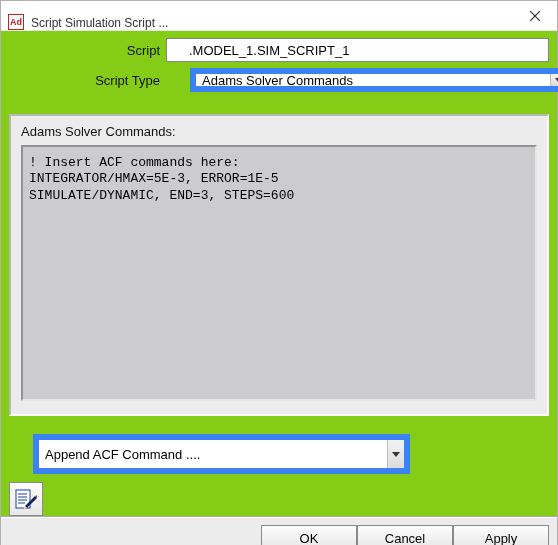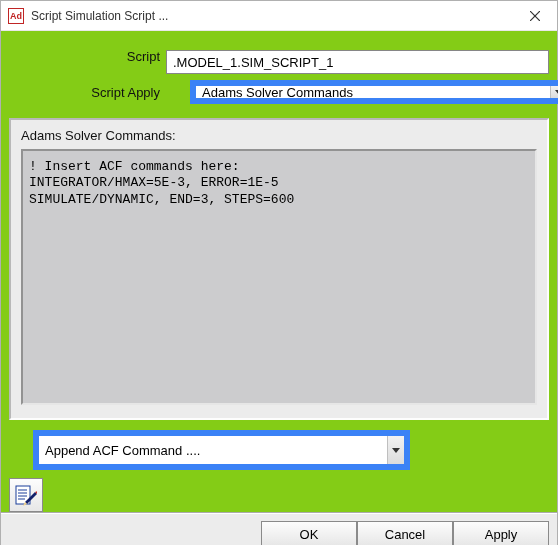--- a/index.html
+++ b/index.html
@@ -17,21 +17,21 @@
     width: 558px;
     height: 545px;
     border: 1px solid #b0b0b0;
     display: flex;
     flex-direction: column;
     background: #fff;
   }
   .titlebar {
     height: 30px;
     display: flex;
-    align-items: center;
+    align-items: flex-end;
     border-bottom: 1px solid #e8e8e8;
     background: #fff;
   }
   .app-icon {
     width: 16px;
     height: 16px;
     border: 1px solid #c02525;
     margin: 0 7px;
     display: flex;
     align-items: center;
@@ -74,25 +74,24 @@
     text-align: right;
     padding-right: 6px;
     color: #111;
     font-size: 13px;
   }
   .text-input {
     flex: 1;
     height: 24px;
     border: 1px solid #868686;
     background: #fff;
-    padding: 2px 6px;
+    padding: 2px 22px;
     font-size: 13px;
     font-family: inherit;
     color: #000;
-    margin-top: 12px;
   }
   .select-wrap {
     flex: 1;
     position: relative;
     height: 24px;
   }
   .select-wrap-sm {
     width: 377px;
     position: relative;
     height: 40px;
@@ -114,21 +113,21 @@
     width: 17px;
     height: 100%;
     border-left: 1px solid #bfbfbf;
     display: flex;
     align-items: center;
     justify-content: center;
     background: linear-gradient(#f2f2f2,#dcdcdc);
     margin-right: -6px;
   }
   .group {
-    margin: 4px 8px;
+    margin: 12px 8px;
     border: 2px solid #fdfdfd;
     border-top-color: #b8b8b8;
     border-left-color: #b8b8b8;
     padding: 8px 10px 10px 10px;
     background: #ececec;
   }
   .group-label {
     color: #111;
     font-size: 13px;
     margin-bottom: 6px;
@@ -197,21 +196,21 @@
   </div>
 
   <div class="client">
 
     <div class="form-rows">
       <div class="form-row">
         <div class="form-label">Script</div>
         <input class="text-input" type="text" value=".MODEL_1.SIM_SCRIPT_1" style="">
       </div>
       <div class="form-row">
-        <div class="form-label">Script Apply</div>
+        <div class="form-label">Script Type</div>
         <div class="select-wrap">
           <div class="select-box">
             <span>Adams Solver Commands</span>
             <div class="select-arrow">
               <svg width="8" height="5" viewBox="0 0 8 5">
                   <polygon points="0,0 8,0 4,5" fill="#333"></polygon>
                 </svg>
             </div>
           </div>
         </div>

